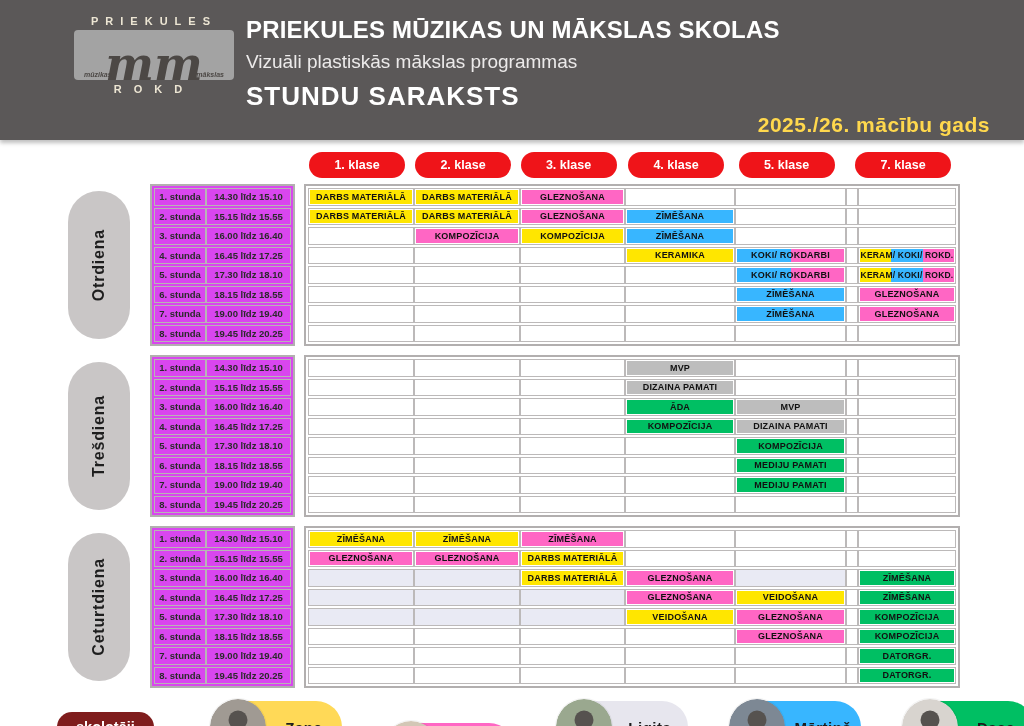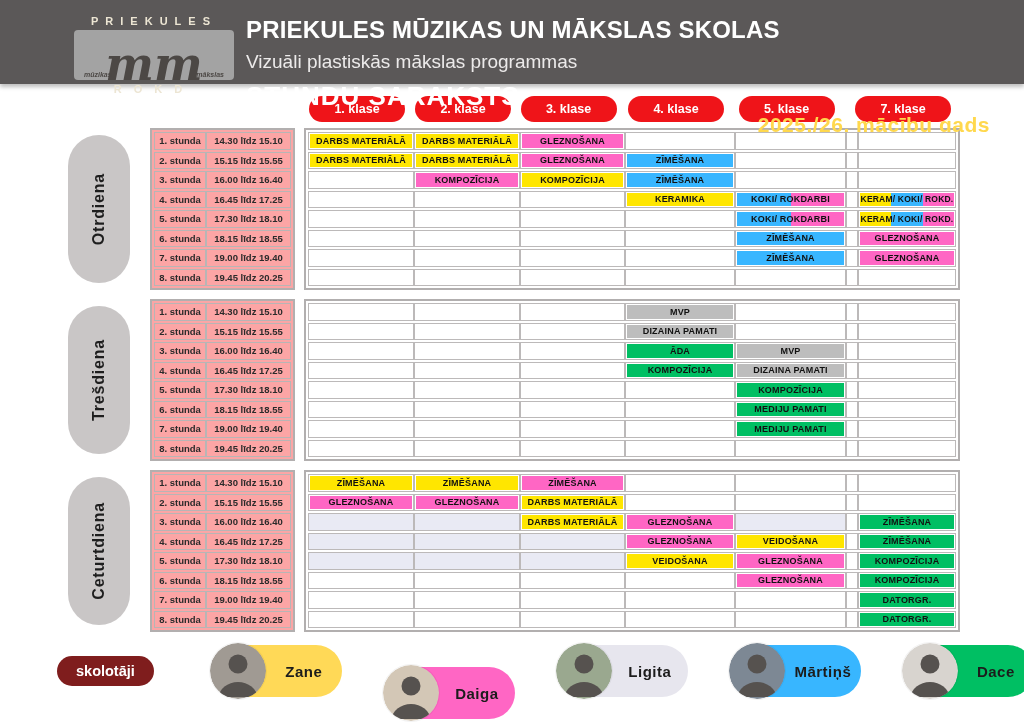--- a/index.html
+++ b/index.html
@@ -1,21 +1,21 @@
 <!DOCTYPE html>
 <html><head>
 <meta charset="utf-8">
 <style>
   html,body{margin:0;padding:0;}
   body{
     width:1024px;height:726px;background:#ffffff;overflow:hidden;
     font-family:"Liberation Sans",sans-serif;position:relative;
   }
   
-  .header{height:84px;background:#5b5858;position:relative;box-shadow:0 3px 4px rgba(0,0,0,.25);}
+  .header{height:140px;background:#5b5858;position:relative;box-shadow:0 3px 4px rgba(0,0,0,.25);}
   .logo{position:absolute;left:74px;top:15px;width:160px;text-align:center;color:#ece5d3;}
   .logo-top{font-size:11px;font-weight:700;letter-spacing:7px;}
   .logo-box{margin:3px 0;background:#a3a3a3;height:50px;position:relative;
             display:flex;align-items:flex-end;justify-content:center;border-radius:4px;}
   .logo-mm{font-family:"DejaVu Serif",serif;font-style:italic;font-weight:700;
            font-size:46px;color:#4c4845;line-height:.7;margin-top:-8px;}
   .logo-sub{position:absolute;bottom:2px;left:0;width:100%;display:flex;justify-content:space-between;
             box-sizing:border-box;padding:0 10px;font-size:7px;font-weight:700;font-style:italic;color:#4c4845;}
   .logo-bottom{font-size:11px;font-weight:700;letter-spacing:12px;margin-top:2px;}
   .titles{position:absolute;left:246px;top:16px;color:#fff;}
@@ -28,21 +28,21 @@
              grid-template-columns:106px 106px 105px 110px 111px 12px 98px;}
   .klase-pill{justify-self:center;width:96px;box-sizing:border-box;background:#ef1419;color:#fff;
               font-weight:700;font-size:12.5px;text-align:center;padding:6px 0;border-radius:14px;}
   .klase-pill:nth-child(6){grid-column:7;}
   
   .day-block{display:flex;align-items:center;margin:0 0 9px 68px;}
   .day-pill{width:62px;height:148px;flex:none;background:#c9c6c6;border-radius:31px;
             display:flex;align-items:center;justify-content:center;margin-right:20px;}
   .day-label{writing-mode:vertical-rl;transform:rotate(180deg);font-size:16px;font-weight:700;
              color:#1e1e1e;letter-spacing:.8px;}
-  .times{border:2px solid #b2afaf;background:#fca5a5;padding:2px;margin-right:9px;
+  .times{border:2px solid #b2afaf;background:#d946ef;padding:2px;margin-right:9px;
          display:grid;grid-template-columns:52px 85px;grid-auto-rows:17.5px;row-gap:2px;}
   .tcell{border:1px solid #b8b5b5;display:flex;align-items:center;justify-content:center;
          font-weight:700;font-size:9.5px;color:#2a2a2a;white-space:nowrap;}
   .grid{border:2px solid #b2afaf;background:#fff;padding:2px;
         display:grid;grid-template-columns:106px 106px 105px 110px 111px 12px 98px;
         grid-auto-rows:17.5px;row-gap:2px;}
   .cell{border:1px solid #bcb9b9;background:#fff;position:relative;}
   .cell.tint{background:#e9eaf4;}
   .chip{position:absolute;inset:1px;display:flex;align-items:center;justify-content:center;
         font-weight:700;font-size:9px;letter-spacing:.2px;color:#111;white-space:nowrap;}

